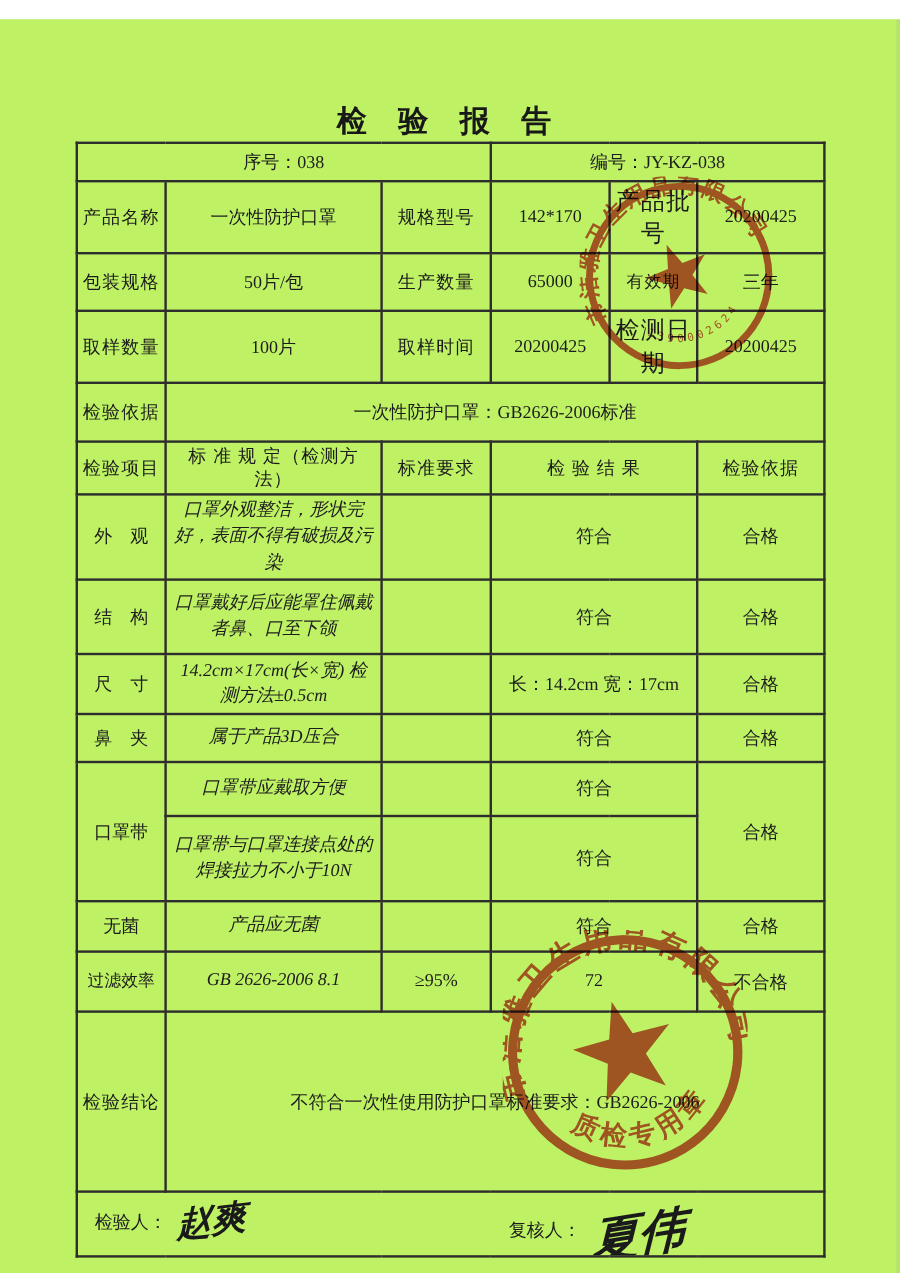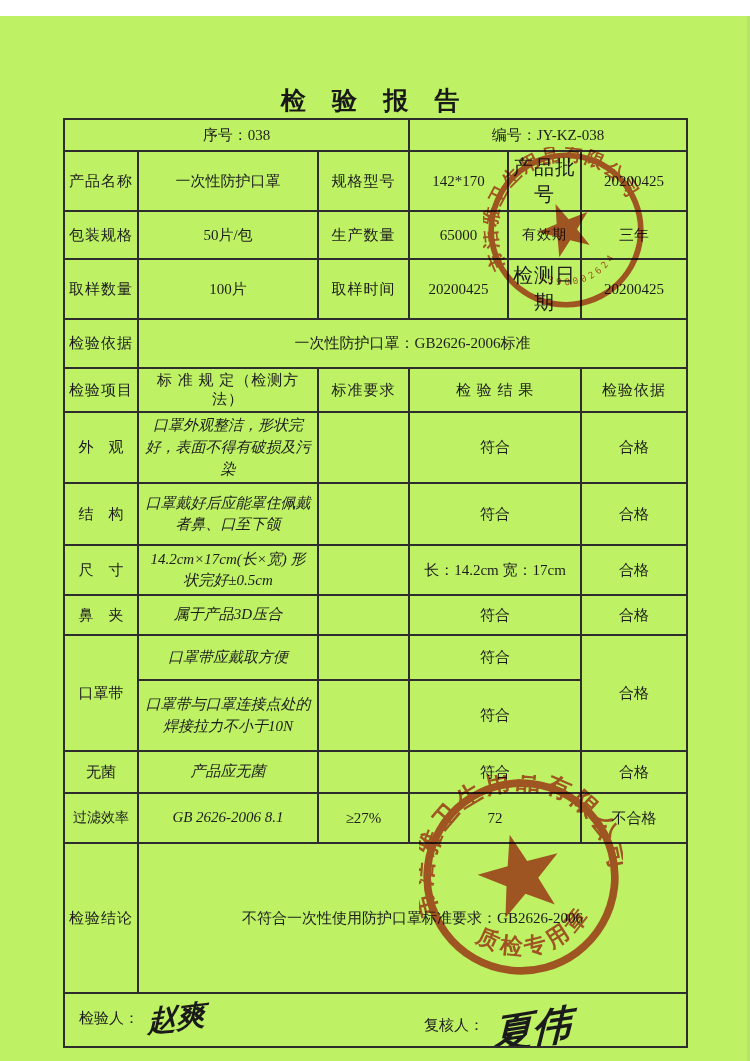--- a/index.html
+++ b/index.html
@@ -125,21 +125,21 @@
     </tr>
     <tr style="height:62px">
       <td>结　构</td>
       <td class="std">口罩戴好后应能罩住佩戴者鼻、口至下颌</td>
       <td></td>
       <td colspan="2">符合</td>
       <td>合格</td>
     </tr>
     <tr style="height:50px">
       <td>尺　寸</td>
-      <td class="std">14.2cm×17cm(长×宽) 形状完好±0.5cm</td>
+      <td class="std">14.2cm×17cm(长×宽) 检测方法±0.5cm</td>
       <td></td>
       <td colspan="2">长：14.2cm 宽：17cm</td>
       <td>合格</td>
     </tr>
     <tr style="height:40px">
       <td>鼻　夹</td>
       <td class="std">属于产品3D压合</td>
       <td></td>
       <td colspan="2">符合</td>
       <td>合格</td>
@@ -159,21 +159,21 @@
     <tr style="height:42px">
       <td>无菌</td>
       <td class="std">产品应无菌</td>
       <td></td>
       <td colspan="2">符合</td>
       <td>合格</td>
     </tr>
     <tr style="height:50px">
       <td style="font-size:14px">过滤效率</td>
       <td class="std">GB 2626-2006 8.1</td>
-      <td>≥27%</td>
+      <td>≥95%</td>
       <td colspan="2">72</td>
       <td>不合格</td>
     </tr>
 
     <tr style="height:150px">
       <td class="lbl">检验结论</td>
       <td colspan="5">不符合一次性使用防护口罩标准要求：GB2626-2006</td>
     </tr>
 
     <tr style="height:48px">

